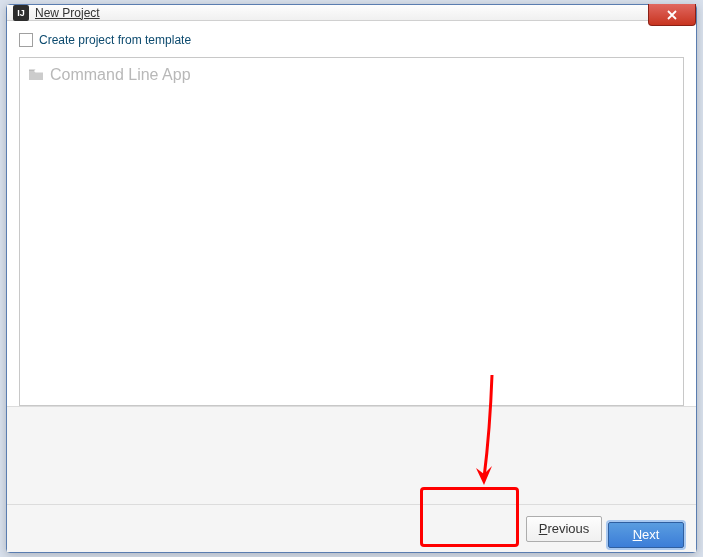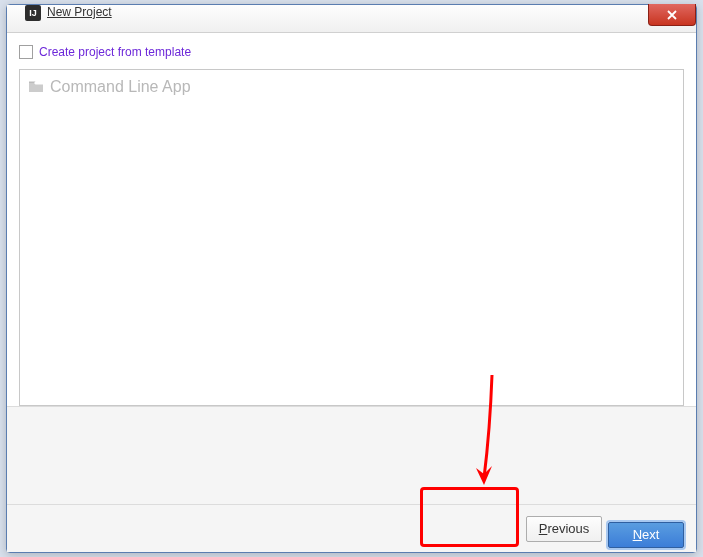--- a/index.html
+++ b/index.html
@@ -19,26 +19,26 @@
       width: 691px;
       height: 549px;
       background: #fff;
       border: 1px solid #5a7db0;
       border-radius: 4px;
       box-shadow: 0 2px 10px rgba(0,0,0,0.2);
       display: flex;
       flex-direction: column;
     }
     .titlebar {
-      height: 28px;
+      height: 16px;
       background: linear-gradient(#fdfdfd, #f0f0f0);
       border-bottom: 1px solid #d0d0d0;
       display: flex;
-      align-items: flex-start;
-      padding-left: 18px;
+      align-items: center;
+      padding-left: 6px;
       position: relative;
     }
     .titlebar-icon {
       width: 16px;
       height: 16px;
       background: #2d2d2d;
       margin-right: 6px;
       display: flex;
       align-items: center;
       justify-content: center;
@@ -83,21 +83,21 @@
     .checkbox {
       width: 14px;
       height: 14px;
       border: 1px solid #a0a0a0;
       background: #fff;
       margin-right: 6px;
       cursor: pointer;
     }
     .checkbox-label {
       font-size: 12px;
-      color: #6d28d9;
+      color: #0c4a6e;
       cursor: pointer;
     }
     .template-area {
       flex: 1;
       border: 1px solid #c8c8c8;
       background: #fff;
       padding: 6px 8px;
     }
     .template-item {
       display: flex;

